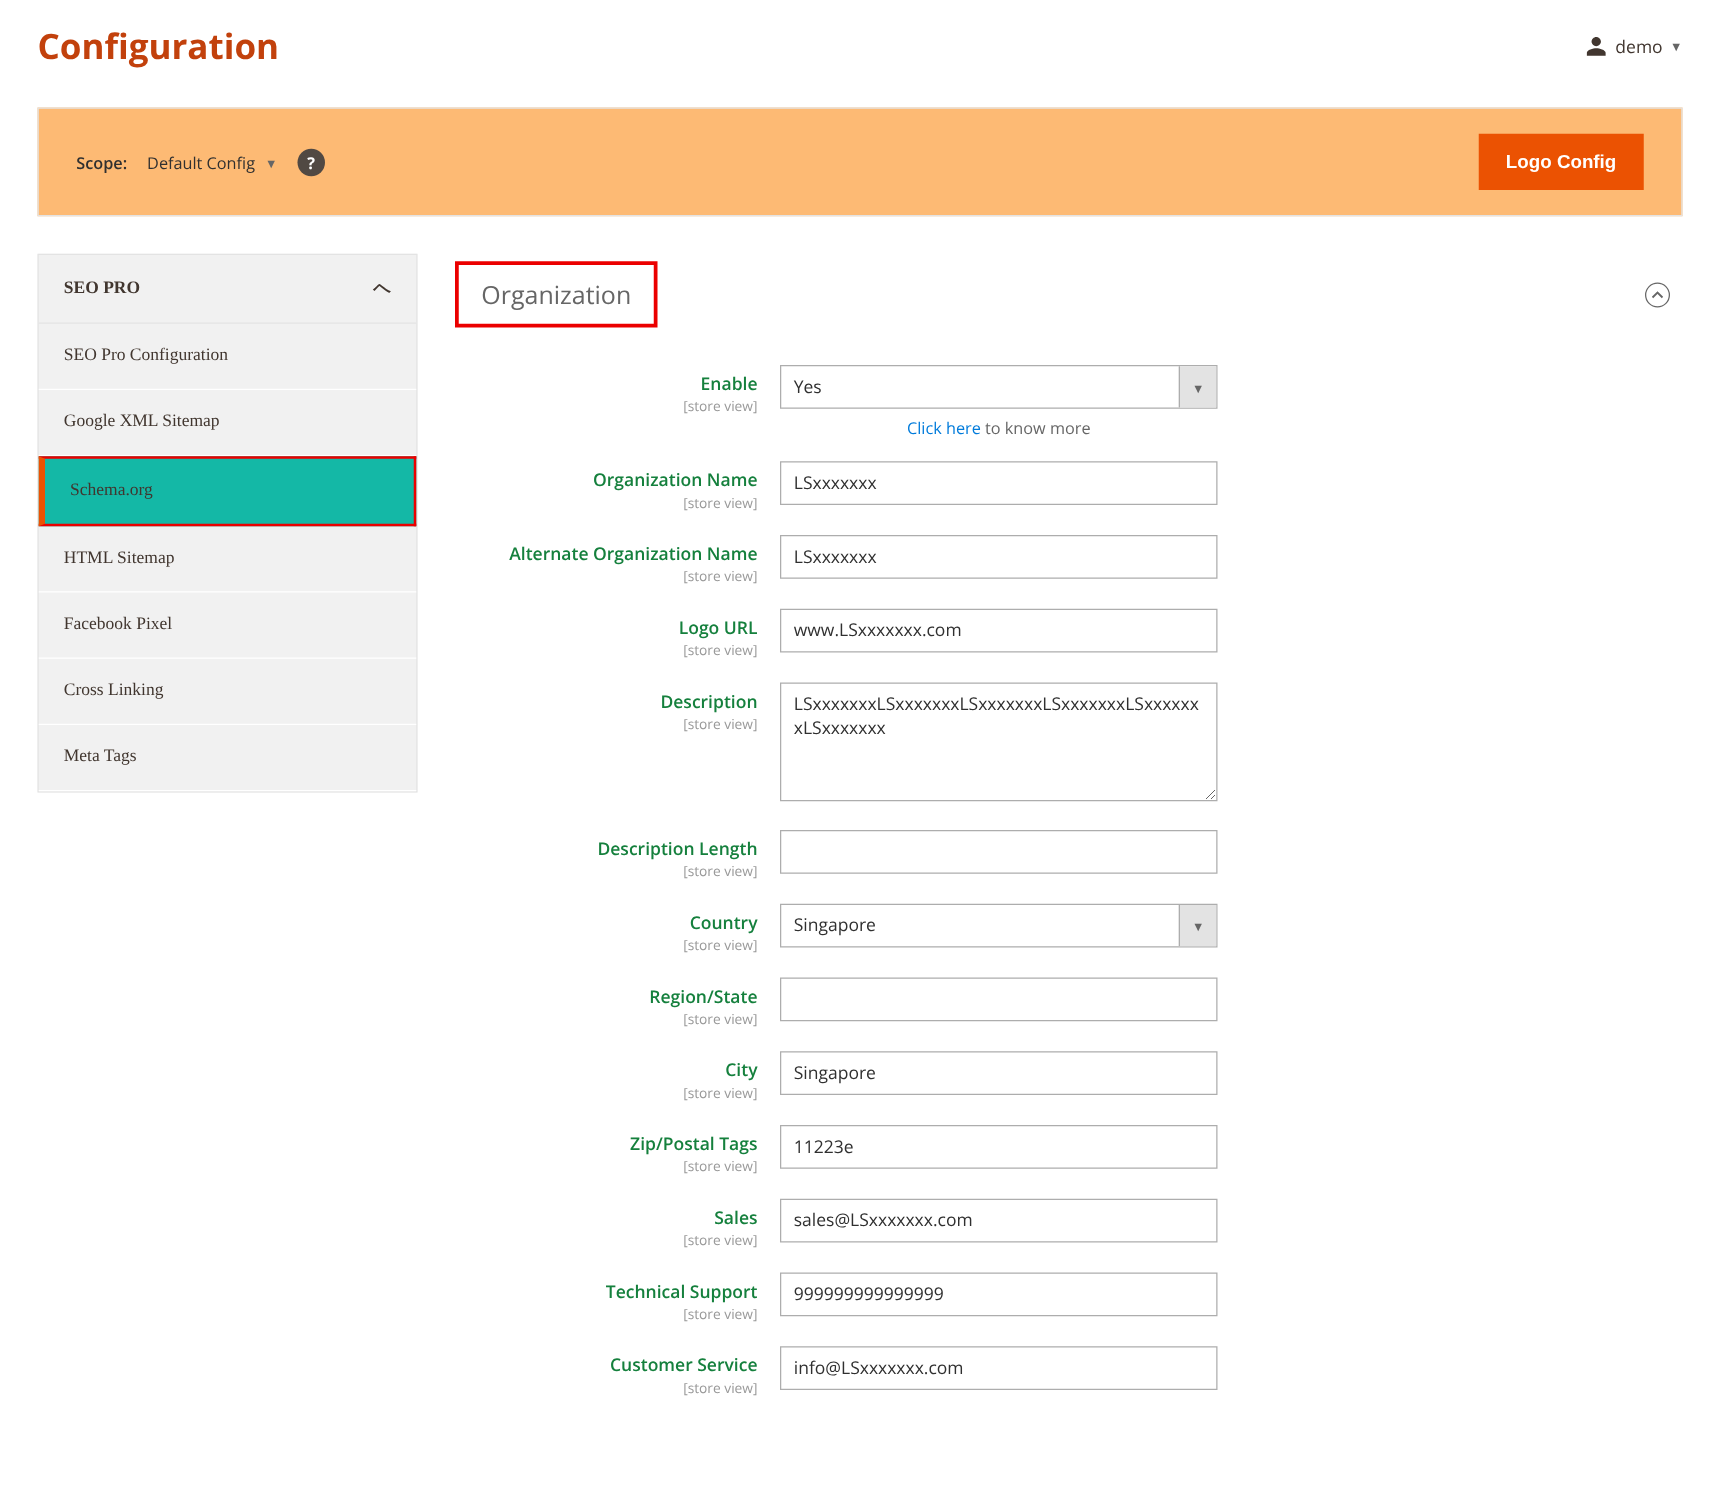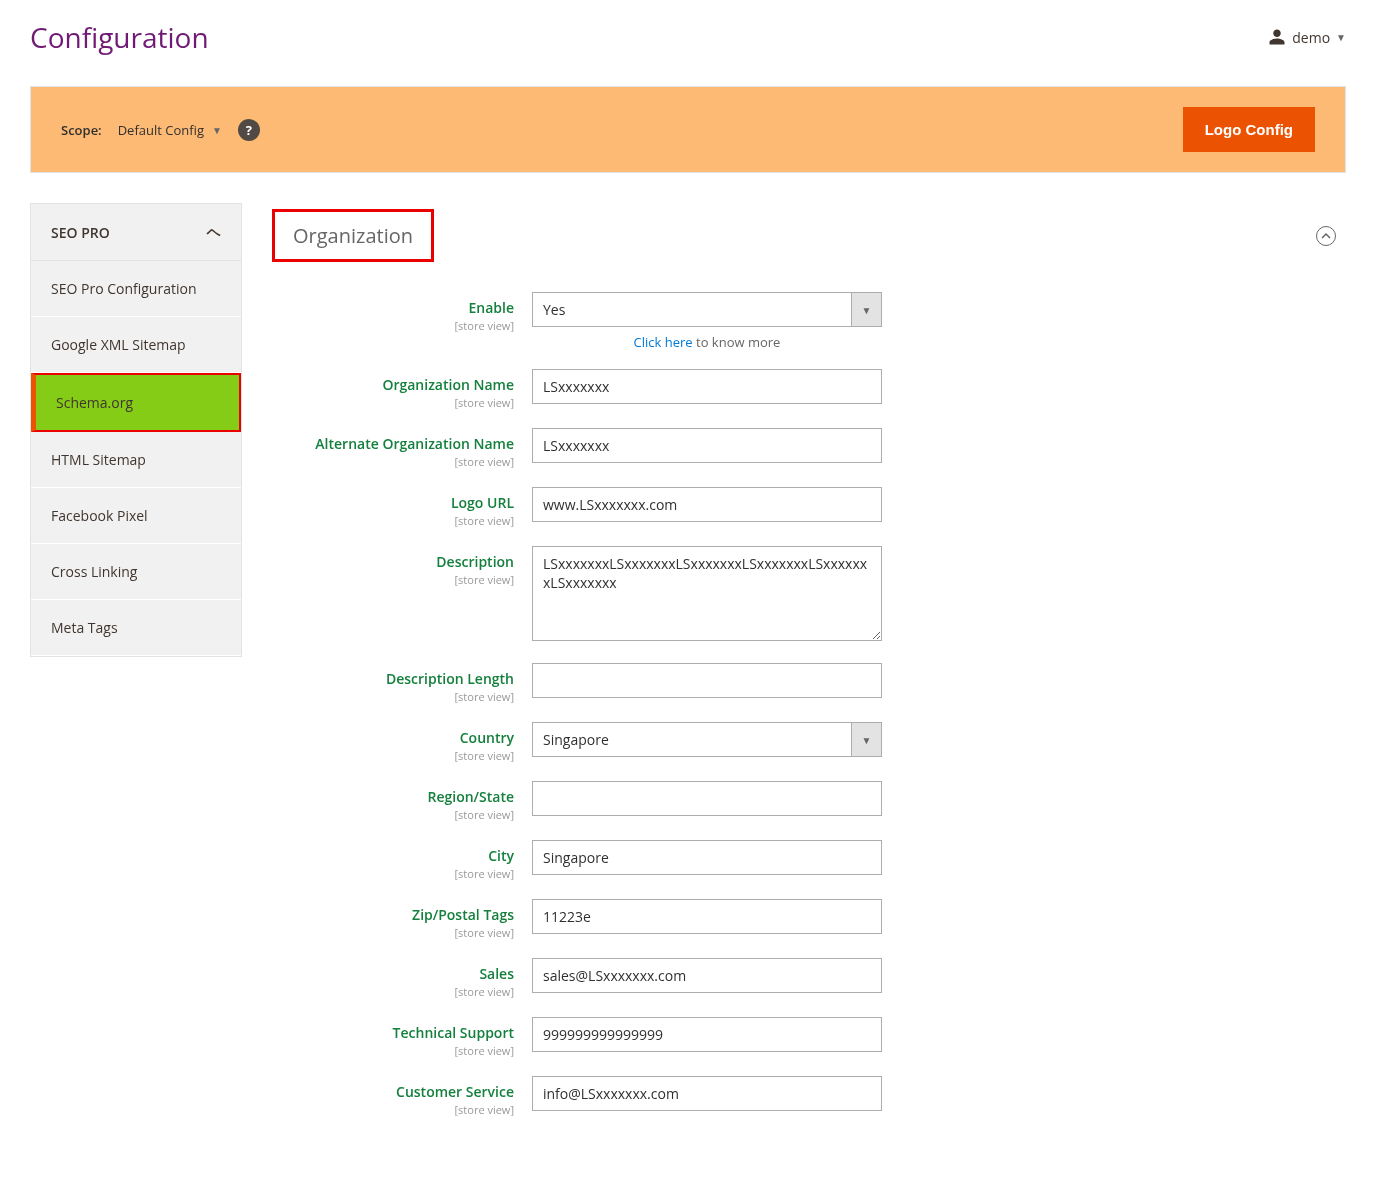--- a/index.html
+++ b/index.html
@@ -1,33 +1,33 @@
 <!DOCTYPE html>
 <html><head>
 <meta charset="utf-8">
 <style>
 * { box-sizing: border-box; margin: 0; padding: 0; }
 body { font-family: 'Open Sans', Arial, sans-serif; font-size: 14px; color: #303030; background: #fff; }
 .page-header { display: flex; justify-content: space-between; align-items: center; padding: 18px 30px 30px; }
-.page-title { font-size: 28px; font-weight: 400; color: #701a75; }
+.page-title { font-size: 28px; font-weight: 700; color: #c2410c; }
 .user-menu { display: flex; align-items: center; gap: 6px; color: #41362f; cursor: pointer; }
 .user-icon { width: 18px; height: 18px; }
 .dropdown-arrow { font-size: 10px; color: #666; }
 .toolbar { background: #fdba74; border: 1px solid #e3e3e3; padding: 20px 30px; display: flex; justify-content: space-between; align-items: center; margin: 0 30px; }
 .scope-area { display: flex; align-items: center; gap: 16px; }
 .scope-label { font-weight: 600; font-size: 13px; }
 .scope-select { display: flex; align-items: center; gap: 8px; font-size: 13px; cursor: pointer; }
 .help-icon { width: 22px; height: 22px; border-radius: 50%; background: #514943; color: #fff; display: flex; align-items: center; justify-content: center; font-size: 13px; font-weight: bold; cursor: pointer; }
 .save-btn { background: #eb5202; color: #fff; border: none; padding: 14px 22px; font-size: 15px; font-weight: 600; cursor: pointer; }
 .content-area { display: flex; margin: 30px; gap: 20px; align-items: flex-start; }
-.sidebar { width: 212px; background: #f1f1f1; border: 1px solid #e3e3e3; }
+.sidebar { width: 304px; background: #f1f1f1; border: 1px solid #e3e3e3; font-family: Liberation Serif, serif; }
 .sidebar-header { padding: 18px 20px; font-weight: 600; font-size: 14px; color: #41362f; display: flex; justify-content: space-between; align-items: center; cursor: pointer; border-bottom: 1px solid #e3e3e3;}
 .chevron-up { font-size: 14px; }
 .sidebar-item { padding: 18px 20px; font-size: 14px; color: #41362f; cursor: pointer; border-bottom: 1px solid #fff; }
-.sidebar-item.active { border: 2px solid #eb0000; border-left: 5px solid #eb5202; background:#84cc16; }
+.sidebar-item.active { border: 2px solid #eb0000; border-left: 5px solid #eb5202; background:#14b8a6; }
 .main { flex: 1; }
 .section-header { display: flex; justify-content: space-between; align-items: center; padding: 6px 10px; cursor: pointer; gap: 44px; }
 .section-title { font-size: 20px; color: #666; border: 3px solid #eb0000; padding: 10px 18px; display: inline-block; }
 .collapse-icon { width: 20px; height: 20px; border: 1px solid #666; border-radius: 50%; display: flex; align-items: center; justify-content: center; cursor: pointer; }
 .form-fields { margin-top: 24px; padding-right: 200px; }
 .field-row { display: flex; align-items: flex-start; margin-bottom: 18px; }
 .field-label-col { width: 270px; text-align: right; padding-right: 18px; padding-top: 6px; }
 .field-label { font-size: 14px; font-weight: 600; color: #15803d; }
 .field-scope { font-size: 11px; color: #999; display: block; margin-top: 1px; }
 .field-input-col { flex: 1; max-width: 350px; }

